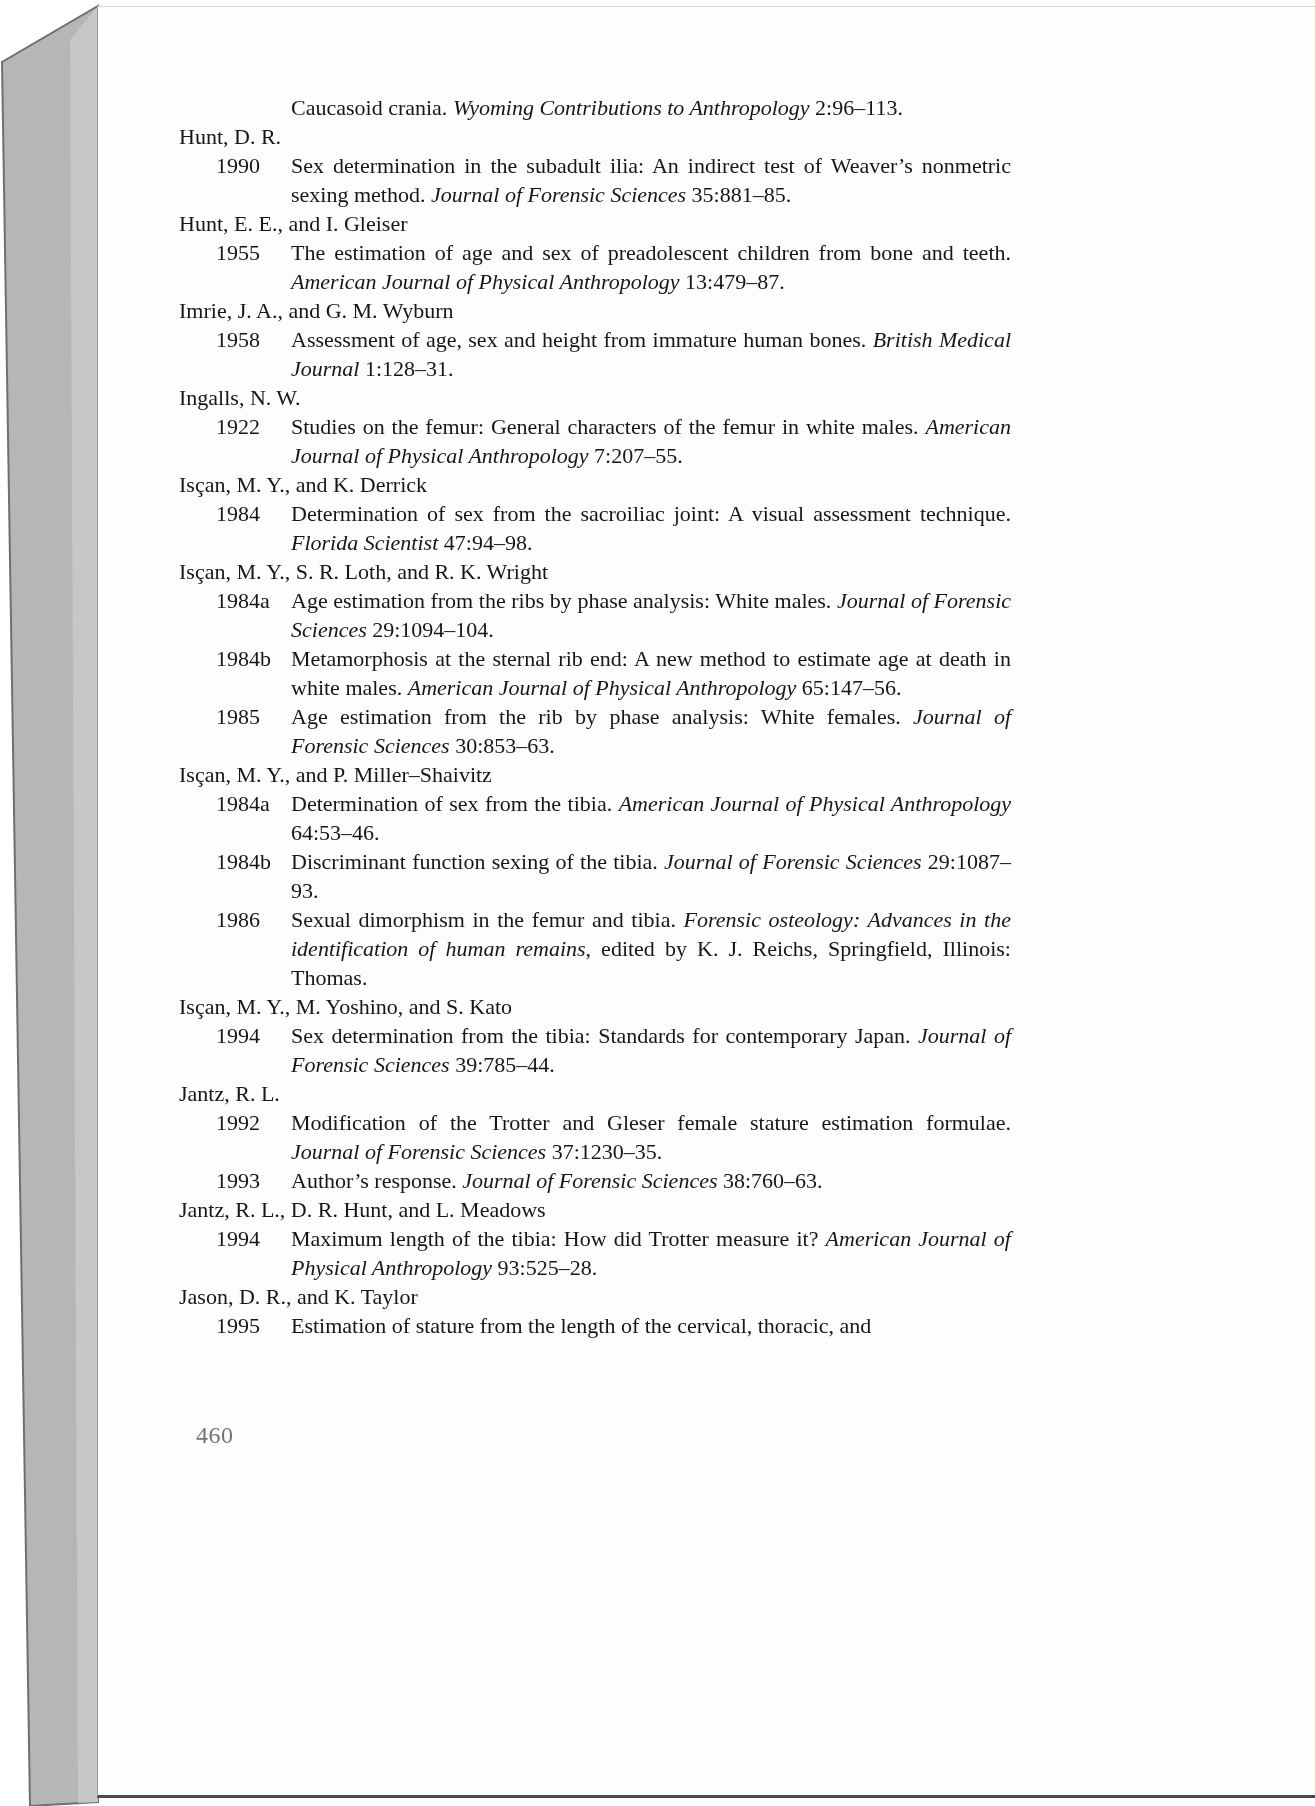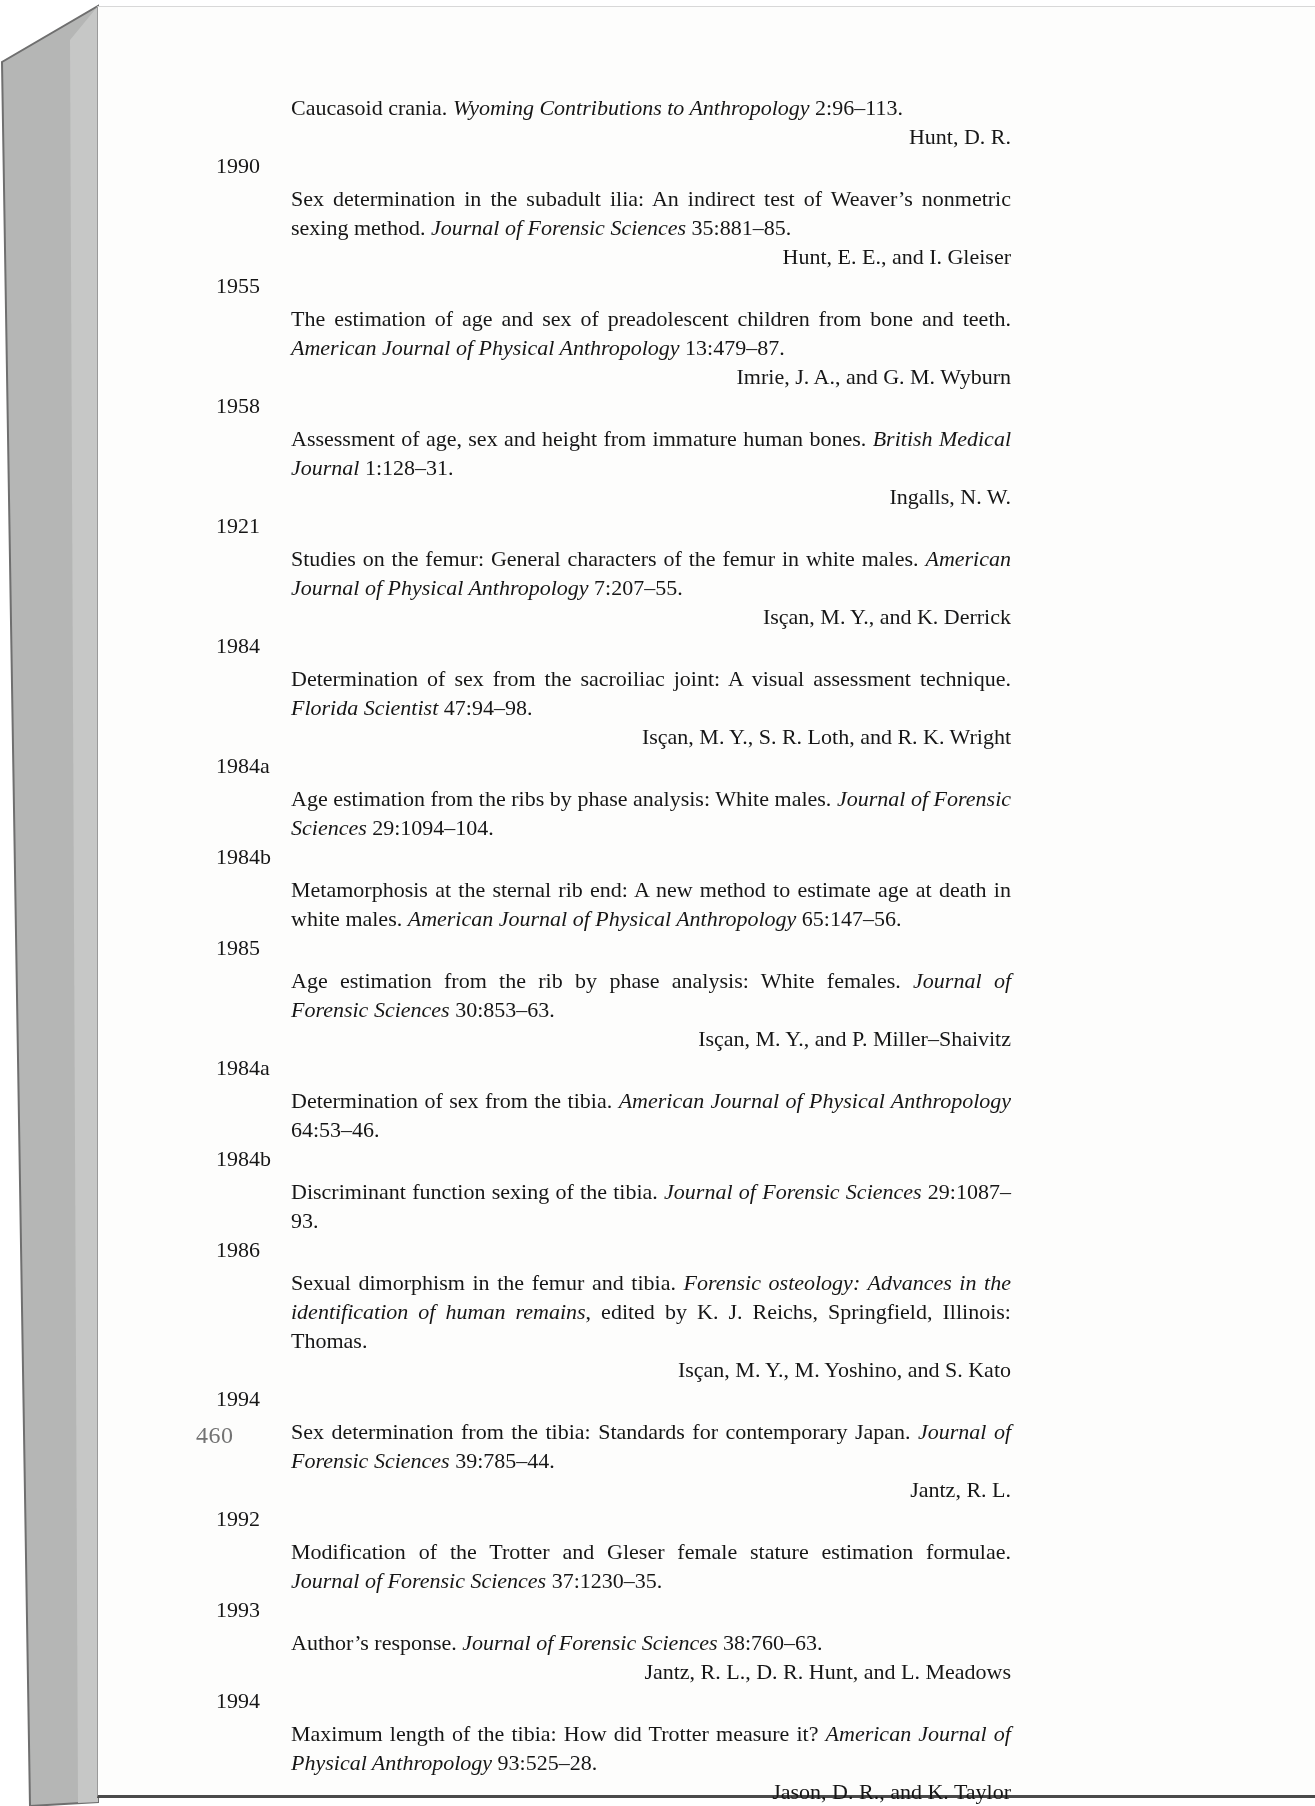--- a/index.html
+++ b/index.html
@@ -41,33 +41,32 @@
     width: 832px;
     font-size: 22px;
     line-height: 29px;
     color: #161616;
   }
   .cont-line {
     margin-left: 112px;
     text-align: justify;
   }
   .author {
-    text-align: right;
+    text-align: left;
   }
   .ref {
     display: flex;
     padding-left: 37px;
   }
   .year {
     flex: 0 0 75px;
   }
   .refbody {
     flex: 1 1 auto;
     text-align: justify;
-    margin-top: 33px;
   }
   .refbody > span.it, .cont-line > span.it {
     font-style: italic;
   }
   .page-number {
     position: absolute;
     left: 98px;   
     top: 1415px;
     font-size: 24px;
     letter-spacing: 0.5px;
@@ -98,21 +97,21 @@
             <span class="year">1955</span>
             <div class="refbody"><span>The estimation of age and sex of preadolescent children from bone and teeth. </span><span class="it">American Journal of Physical Anthropology</span><span> 13:479–87.</span></div>
           </div>
           <div class="author">Imrie, J. A., and G. M. Wyburn</div>
           <div class="ref">
             <span class="year">1958</span>
             <div class="refbody"><span>Assessment of age, sex and height from immature human bones. </span><span class="it">British Medical Journal</span><span> 1:128–31.</span></div>
           </div>
           <div class="author">Ingalls, N. W.</div>
           <div class="ref">
-            <span class="year">1921</span>
+            <span class="year">1922</span>
             <div class="refbody"><span>Studies on the femur: General characters of the femur in white males. </span><span class="it">American Journal of Physical Anthropology</span><span> 7:207–55.</span></div>
           </div>
           <div class="author">Isçan, M. Y., and K. Derrick</div>
           <div class="ref">
             <span class="year">1984</span>
             <div class="refbody"><span>Determination of sex from the sacroiliac joint: A visual assessment technique. </span><span class="it">Florida Scientist</span><span> 47:94–98.</span></div>
           </div>
           <div class="author">Isçan, M. Y., S. R. Loth, and R. K. Wright</div>
           <div class="ref">
             <span class="year">1984a</span>

